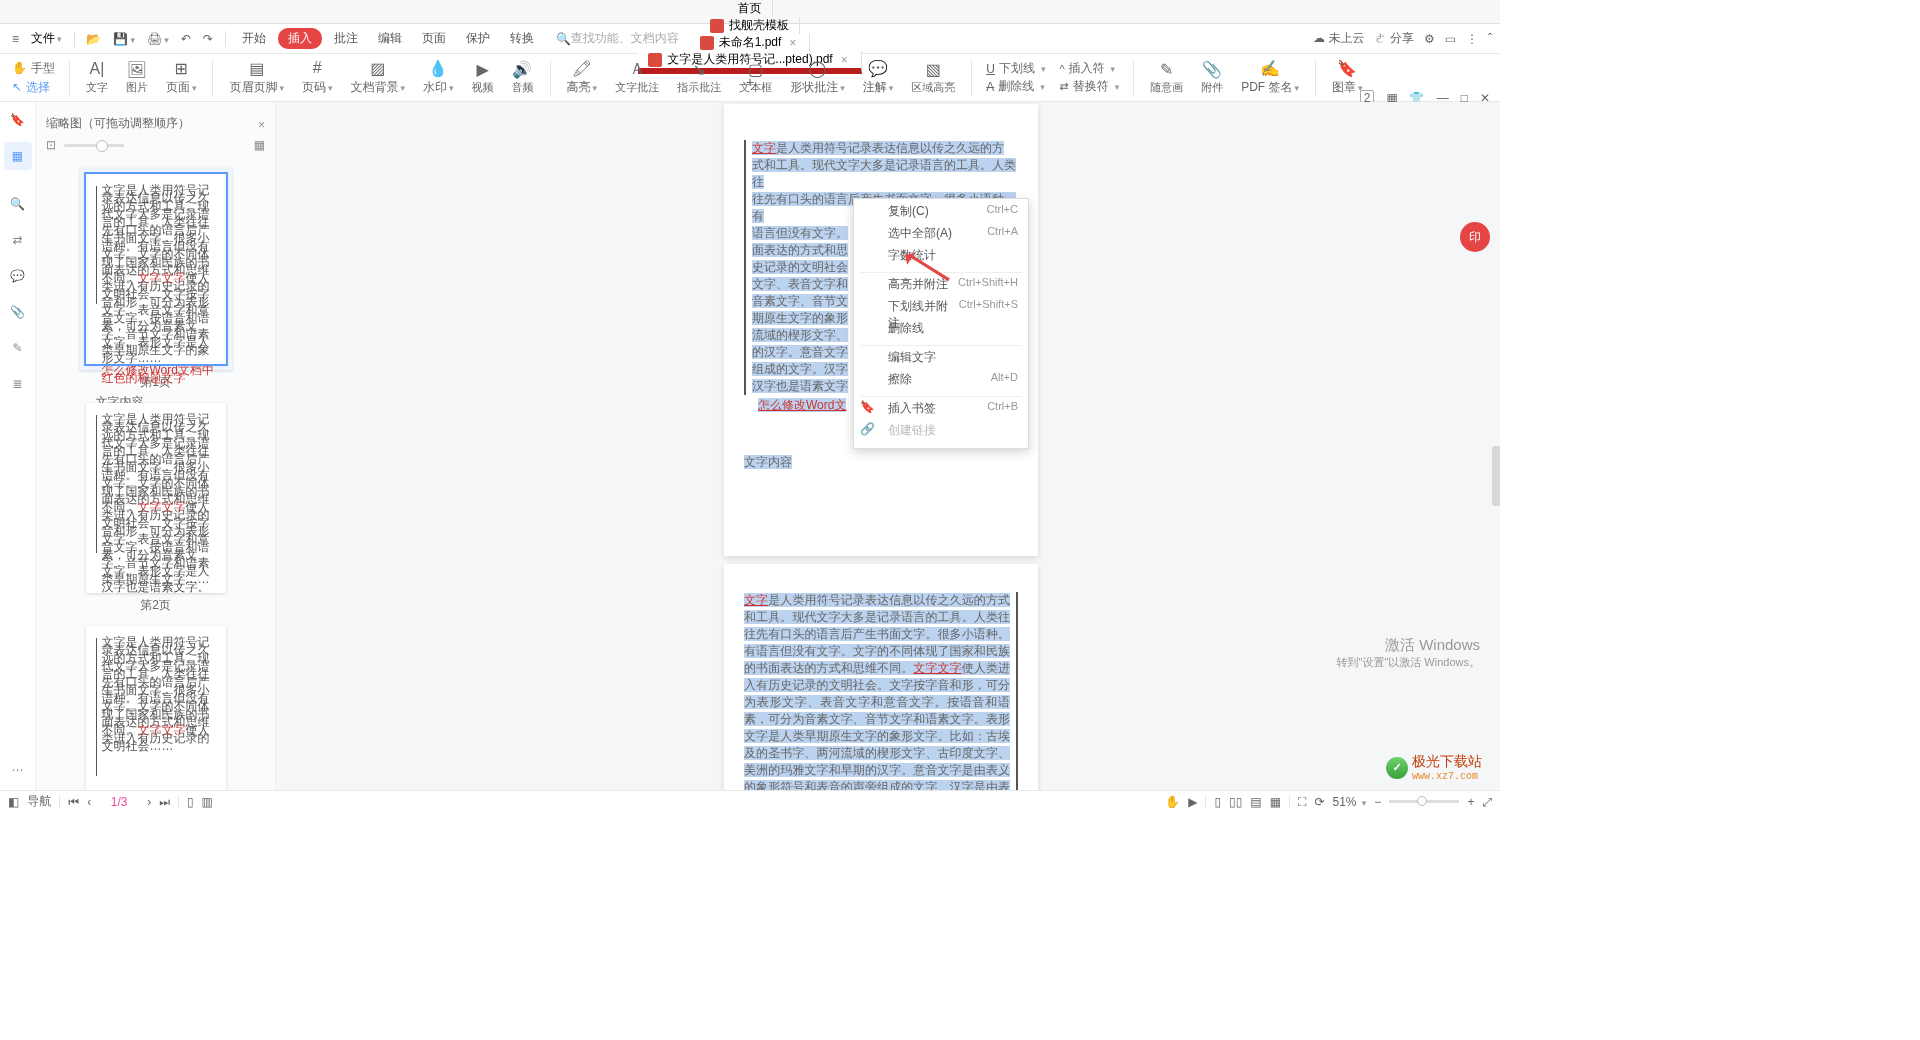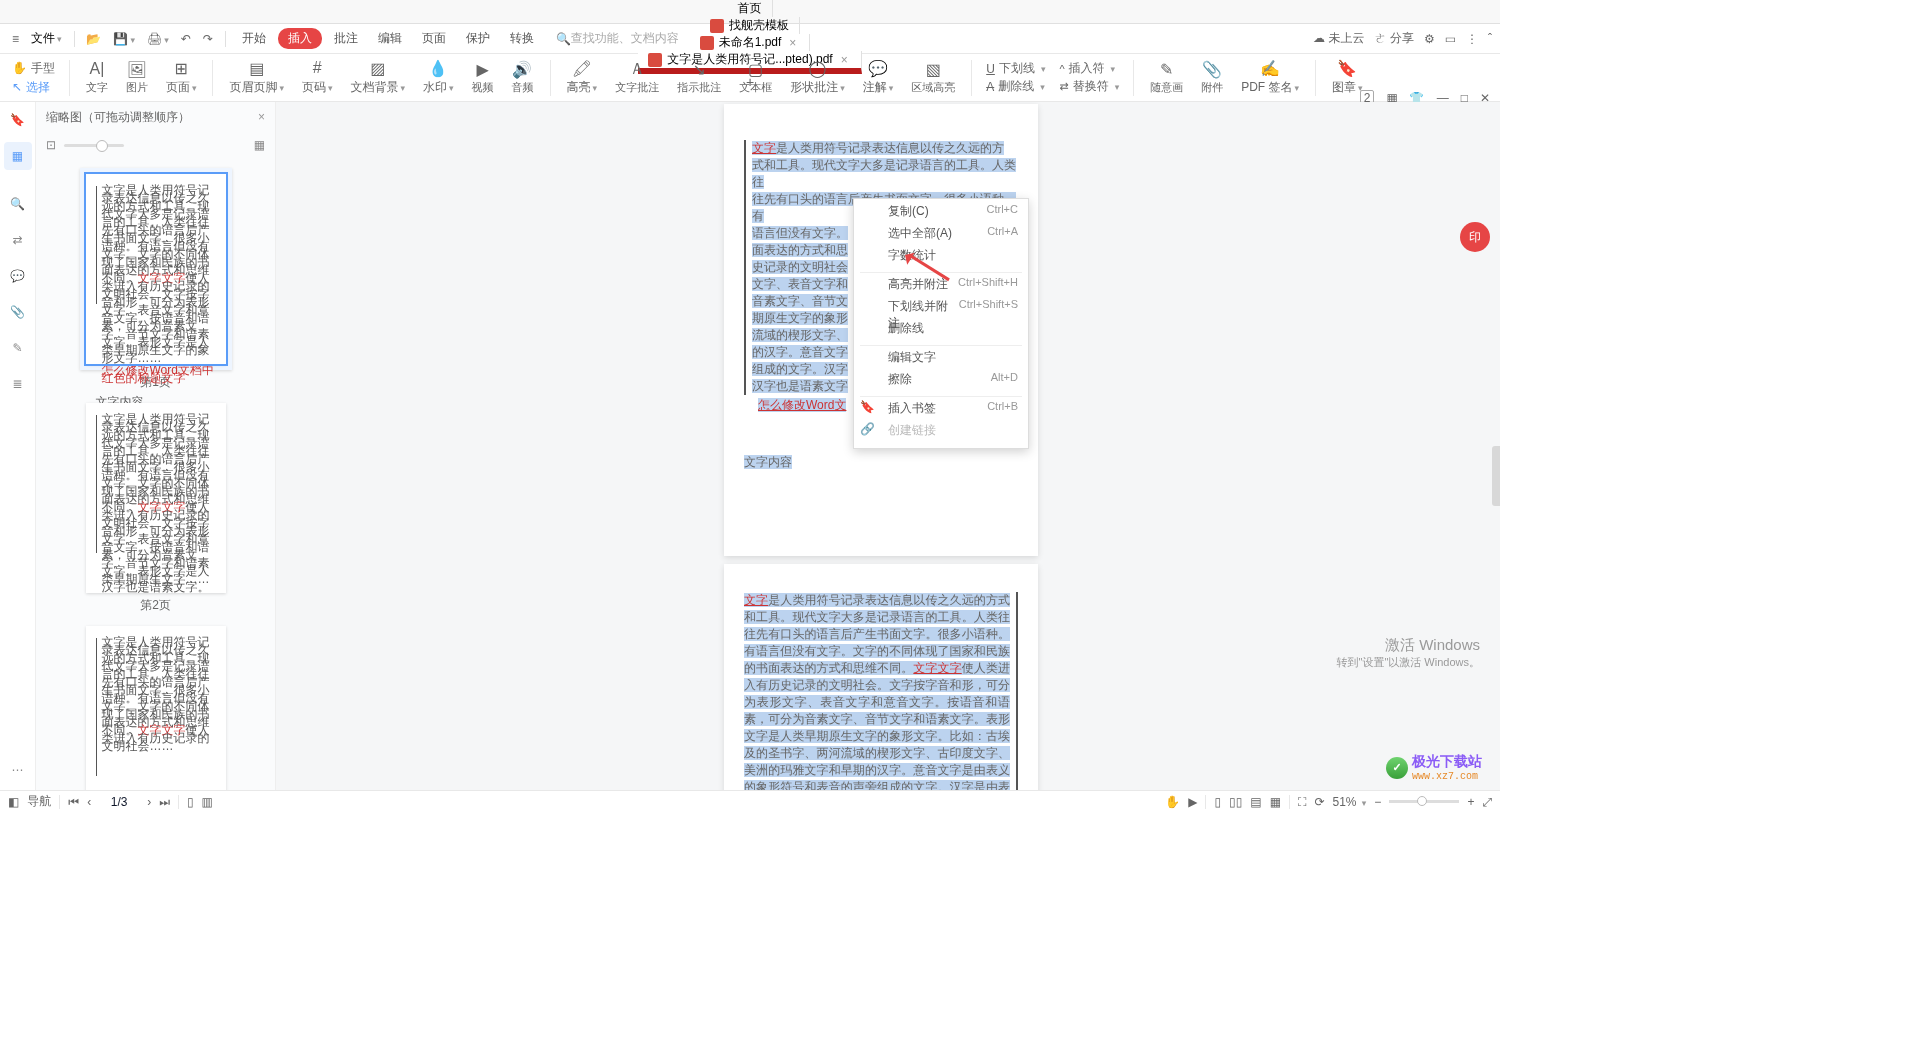--- a/index.html
+++ b/index.html
@@ -35,21 +35,21 @@
 .r-stack { display:flex; flex-direction:column; gap:1px; padding:0 4px; color:#666; }
 .r-stack-item { display:flex; align-items:center; gap:4px; cursor:pointer; font-size:11px; white-space:nowrap; }
 
 .body-row { position:absolute; top:102px; bottom:22px; left:0; right:0; display:flex; }
 .left-rail { width:36px; background:#fff; border-right:1px solid #eee; display:flex; flex-direction:column; align-items:center; padding-top:4px; gap:8px; }
 .rail-ico { width:28px; height:28px; display:flex; align-items:center; justify-content:center; color:#888; cursor:pointer; border-radius:4px; }
 .rail-ico.sel { background:#eaf2fd; color:#5a9cf8; }
 .rail-bottom { margin-top:auto; margin-bottom:6px; }
 
 .thumb-panel { width:240px; background:#fafbfc; border-right:1px solid #eee; display:flex; flex-direction:column; }
-.thumb-head { height:30px; display:flex; align-items:center; padding:0 10px; color:#666; gap:6px; }
+.thumb-head { height:30px; display:flex; align-items:flex-end; padding:0 10px; color:#666; gap:6px; }
 .thumb-close { margin-left:auto; color:#999; cursor:pointer; }
 .thumb-tools { height:26px; display:flex; align-items:center; padding:0 10px; gap:8px; color:#888; }
 .slider { flex:0 0 60px; height:3px; background:#ddd; border-radius:2px; position:relative; }
 .slider::after { content:""; position:absolute; left:32px; top:-4px; width:10px; height:10px; background:#fff; border:1px solid #bbb; border-radius:50%; }
 .thumbs { flex:1; overflow:auto; padding:10px 0; display:flex; flex-direction:column; align-items:center; gap:12px; }
 .thumb-wrap { display:flex; flex-direction:column; align-items:center; gap:4px; }
 .thumb { width:140px; height:190px; background:#fff; box-shadow:0 1px 3px rgba(0,0,0,.15); padding:12px 10px; font-size:5px; line-height:8px; color:#555; position:relative; }
 .thumb.sel-frame { outline:2px solid #5a9cf8; }
 .thumb.sel-bg { background:#eef5ff; padding:6px; }
 .thumb-lbl { color:#666; }
@@ -78,26 +78,26 @@
 .arrow-body { position:absolute; width:46px; height:3px; background:#e64545; transform:rotate(32deg); transform-origin:left center; }
 .arrow-head { position:absolute; width:0; height:0; border:7px solid transparent; border-right-color:#e64545; transform:rotate(32deg); }
 
 .fab { position:absolute; right:10px; top:120px; width:30px; height:30px; background:#e64545; border-radius:50%; color:#fff; display:flex; align-items:center; justify-content:center; font-size:12px; cursor:pointer; }
 .side-handle { position:absolute; right:0; top:50%; width:8px; height:60px; background:#d8d8d8; border-radius:3px 0 0 3px; }
 
 .statusbar { position:absolute; left:0; right:0; bottom:0; height:22px; border-top:1px solid #e8e8e8; background:#fff; display:flex; align-items:center; padding:0 8px; color:#666; gap:8px; }
 .sb-sep { width:1px; height:14px; background:#e8e8e8; }
 .sb-right { margin-left:auto; display:flex; align-items:center; gap:8px; }
 .sb-ico { cursor:pointer; }
-.page-input { width:40px; text-align:center; border:none; background:transparent; color:#0f172a; }
+.page-input { width:40px; text-align:center; border:none; background:transparent; color:#ec4899; }
 
 .watermark1 { position:absolute; right:20px; top:636px; color:#888; z-index:5; text-align:right; }
 .watermark2 { position:absolute; right:18px; bottom:30px; z-index:5; display:flex; align-items:center; gap:4px; }
 .wm-logo { width:22px; height:22px; background:linear-gradient(#6fd36f,#39a039); border-radius:50%; display:flex; align-items:center; justify-content:center; color:#fff; font-weight:bold; font-size:11px; }
-.wm-txt1 { color:#8b5cf6; font-size:14px; font-weight:bold; }
+.wm-txt1 { color:#c2410c; font-size:14px; font-weight:normal; }
 .wm-txt2 { color:#e68a2a; font-size:10px;font-family:Liberation Mono, monospace; }
 </style>
 </head>
 <body>
 
 <div class="titlebar">
   <div class="tab">
       <span>首页</span>
     </div>
   <div class="tab">

